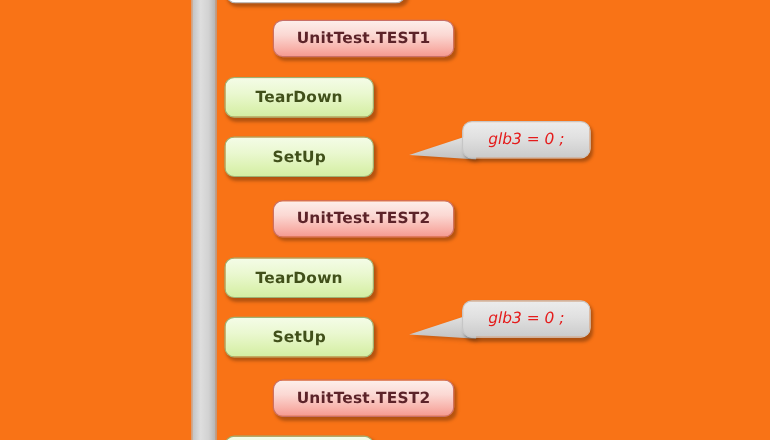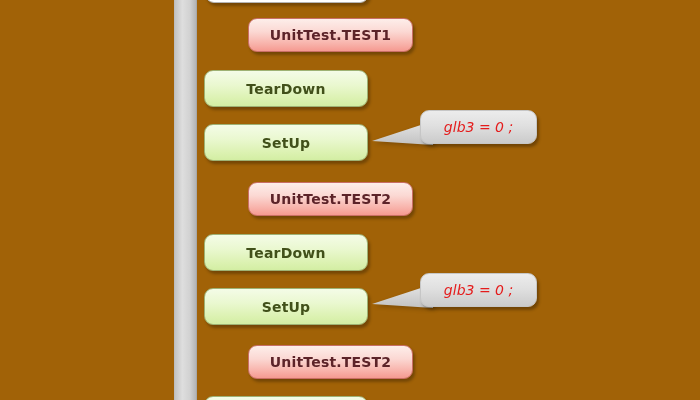--- a/index.html
+++ b/index.html
@@ -1,34 +1,34 @@
 <!DOCTYPE html>
 <html><head>
 <meta charset="utf-8">
 <style>
   html,body{margin:0;padding:0;background:#ffffff;}
   .stage{
-    position:relative;width:700px;height:400px;background:#a16207;
+    position:relative;width:700px;height:400px;background:#f97316;
     overflow:hidden;font-family:"DejaVu Sans","Liberation Sans",sans-serif;
   }
   
   .flow-bar{
     position:absolute;left:174px;top:0;width:23px;height:400px;
     background:linear-gradient(to right,#c3c3c3 0%,#dedede 35%,#d2d2d2 70%,#b4b4b4 100%);
     border-left:1px solid #bdbdbd;border-right:1px solid #a8a8a8;box-sizing:border-box;
   }
   .node{
     position:absolute;box-sizing:border-box;border-radius:9px;
     display:flex;align-items:center;justify-content:center;
     font-weight:bold;font-size:14px;letter-spacing:0.2px;
     box-shadow:2px 3px 3px rgba(0,0,0,0.28);
   }
   .node .lbl{white-space:nowrap;}
   .node.green{
-    width:164px;height:37px;
+    width:136px;height:37px;
     border:1.5px solid #9eb274;color:#41501a;
     background:linear-gradient(to bottom,#f4fce7 0%,#eaf8d0 40%,#dcf2b2 78%,#d3eea3 100%);
   }
   .node.red{
     width:165px;height:34px;
     border:1.5px solid #c96f66;color:#5c2329;
     background:linear-gradient(to bottom,#fdeeea 0%,#fbd8d3 40%,#f8b2aa 78%,#f59a91 100%);
   }
   .node.white{
     width:164px;height:33px;

